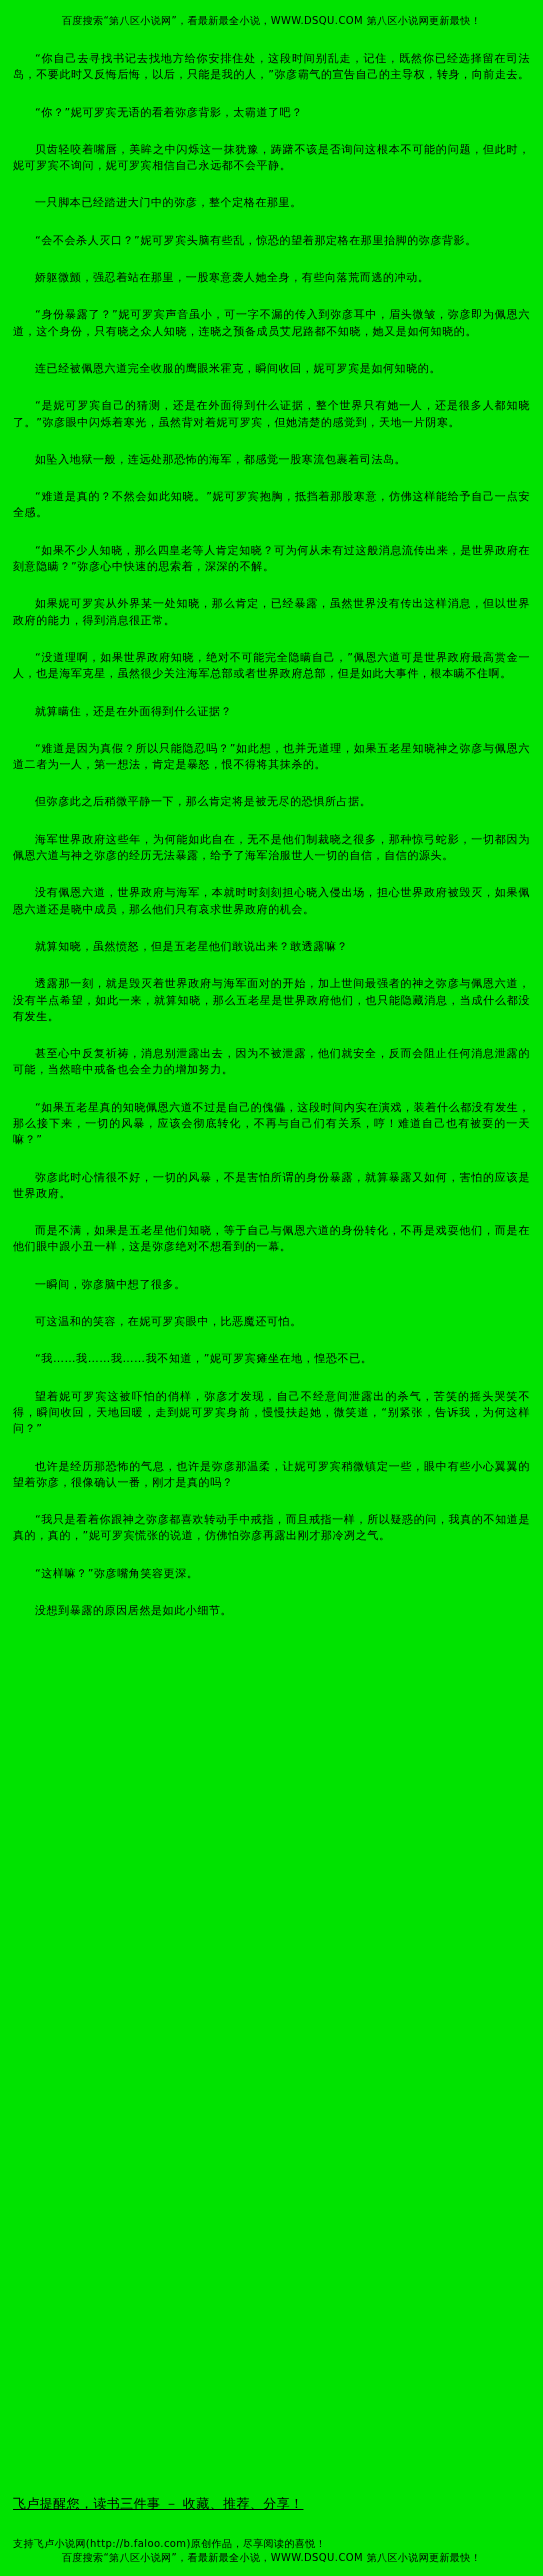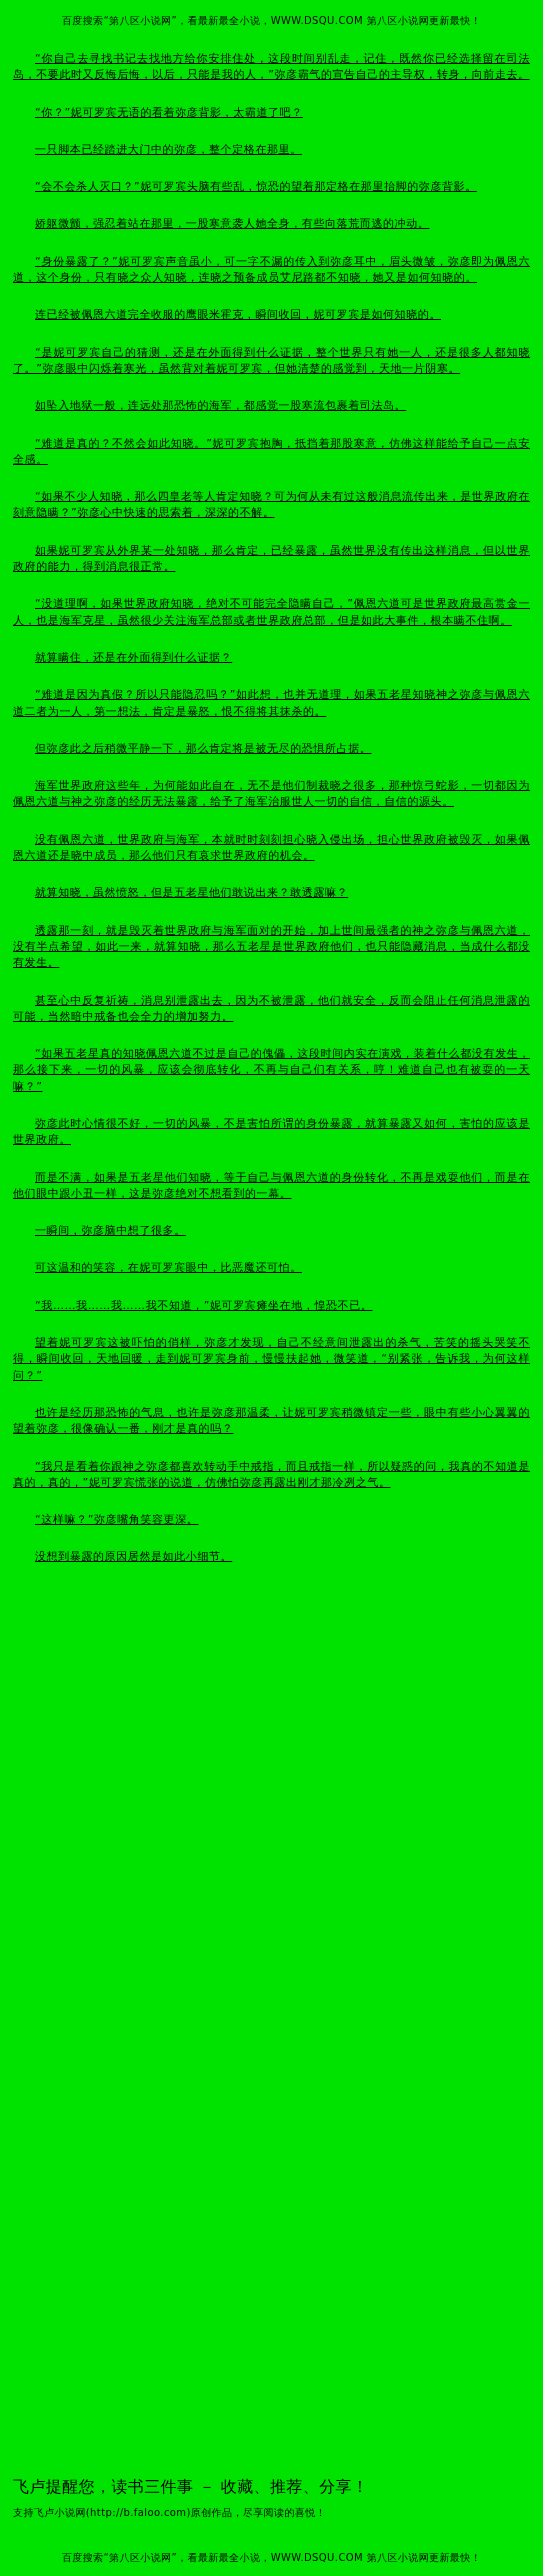--- a/index.html
+++ b/index.html
@@ -27,60 +27,60 @@
     text-align: center;
     letter-spacing: 0.4px;
     white-space: nowrap;
     overflow: hidden;
   }
   .promo-top {
     margin-bottom: 23px;
   }
   .novel-content {
     flex: 0 0 auto;
-    text-decoration: underline;
   }
   .novel-content p {
     font-size: 11px;
     line-height: 16.3px;
     letter-spacing: 0.6px;
     text-indent: 2em;
     margin: 0 0 21px 0;
     text-align: justify;
   }
   .footer-block {
     margin-top: auto;
   }
   .footer-reminder {
-    font-size: 16px;
+    font-size: 13px;
     line-height: 14px;
     margin-top: 23px;
-    margin-bottom: 12px;
+    margin-bottom: 26px;
     letter-spacing: 0.4px;
+    text-decoration: underline;
   }
   .footer-support {
     font-size: 10px;
     line-height: 14px;
-    margin-bottom: 31px;
     letter-spacing: 0.4px;
   }
   .promo-bottom {
     margin-bottom: 0;
   }
 </style>
 </head>
 <body>
 
 <div class="page">
 
   <div class="promo-line promo-top">百度搜索“第八区小说网”，看最新最全小说，WWW.DSQU.COM  第八区小说网更新最快！</div>
 
   <div class="novel-content">
     <p>“你自己去寻找书记去找地方给你安排住处，这段时间别乱走，记住，既然你已经选择留在司法岛，不要此时又反悔后悔，以后，只能是我的人，”弥彦霸气的宣告自己的主导权，转身，向前走去。</p>
     <p>“你？”妮可罗宾无语的看着弥彦背影，太霸道了吧？</p>
+    <p>贝齿轻咬着嘴唇，美眸之中闪烁这一抹犹豫，踌躇不该是否询问这根本不可能的问题，但此时，妮可罗宾不询问，妮可罗宾相信自己永远都不会平静。</p>
     <p>一只脚本已经踏进大门中的弥彦，整个定格在那里。</p>
     <p>“会不会杀人灭口？”妮可罗宾头脑有些乱，惊恐的望着那定格在那里抬脚的弥彦背影。</p>
     <p>娇躯微颤，强忍着站在那里，一股寒意袭人她全身，有些向落荒而逃的冲动。</p>
     <p>“身份暴露了？”妮可罗宾声音虽小，可一字不漏的传入到弥彦耳中，眉头微皱，弥彦即为佩恩六道，这个身份，只有晓之众人知晓，连晓之预备成员艾尼路都不知晓，她又是如何知晓的。</p>
     <p>连已经被佩恩六道完全收服的鹰眼米霍克，瞬间收回，妮可罗宾是如何知晓的。</p>
     <p>“是妮可罗宾自己的猜测，还是在外面得到什么证据，整个世界只有她一人，还是很多人都知晓了。”弥彦眼中闪烁着寒光，虽然背对着妮可罗宾，但她清楚的感觉到，天地一片阴寒。</p>
     <p>如坠入地狱一般，连远处那恐怖的海军，都感觉一股寒流包裹着司法岛。</p>
     <p>“难道是真的？不然会如此知晓。”妮可罗宾抱胸，抵挡着那股寒意，仿佛这样能给予自己一点安全感。</p>
     <p>“如果不少人知晓，那么四皇老等人肯定知晓？可为何从未有过这般消息流传出来，是世界政府在刻意隐瞒？”弥彦心中快速的思索着，深深的不解。</p>
     <p>如果妮可罗宾从外界某一处知晓，那么肯定，已经暴露，虽然世界没有传出这样消息，但以世界政府的能力，得到消息很正常。</p>

